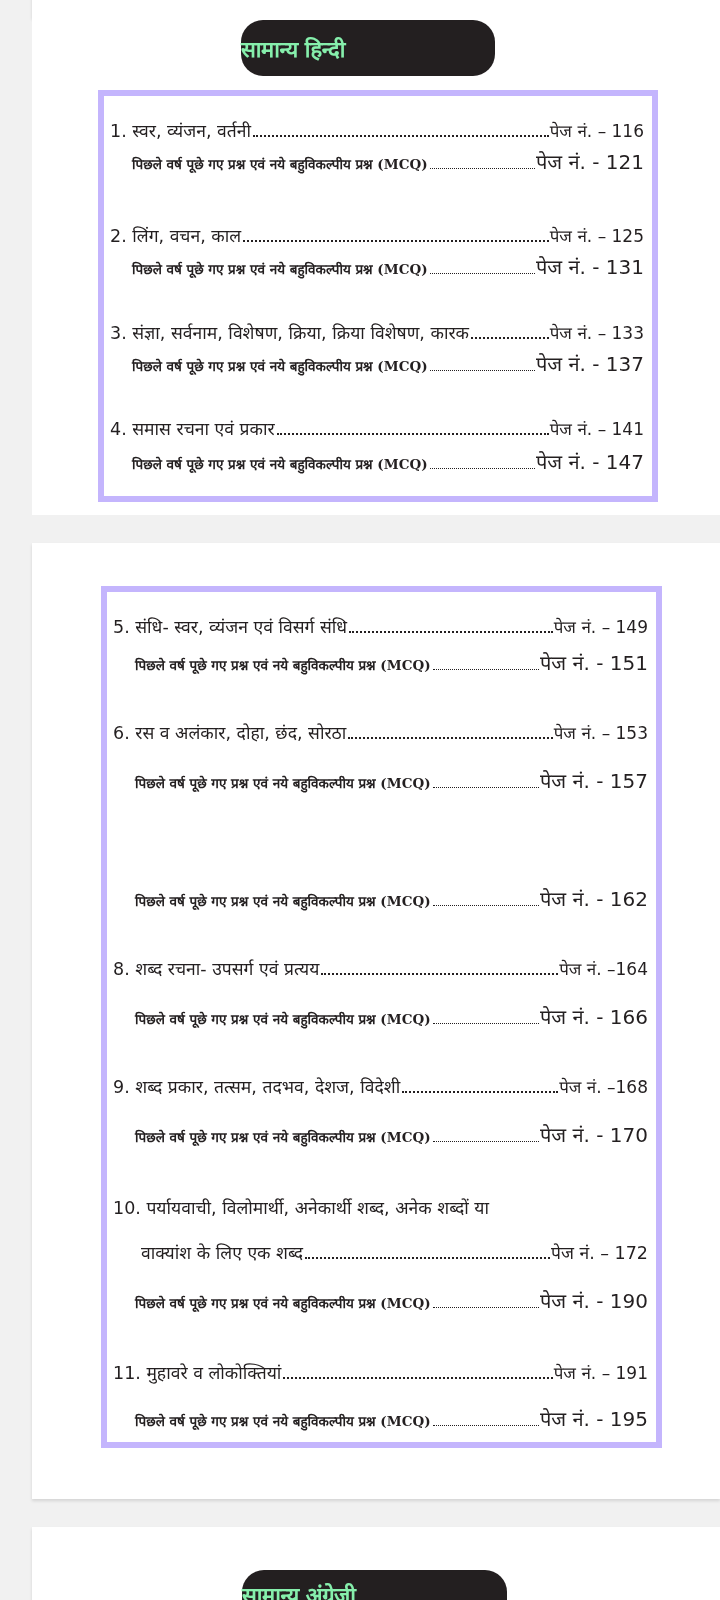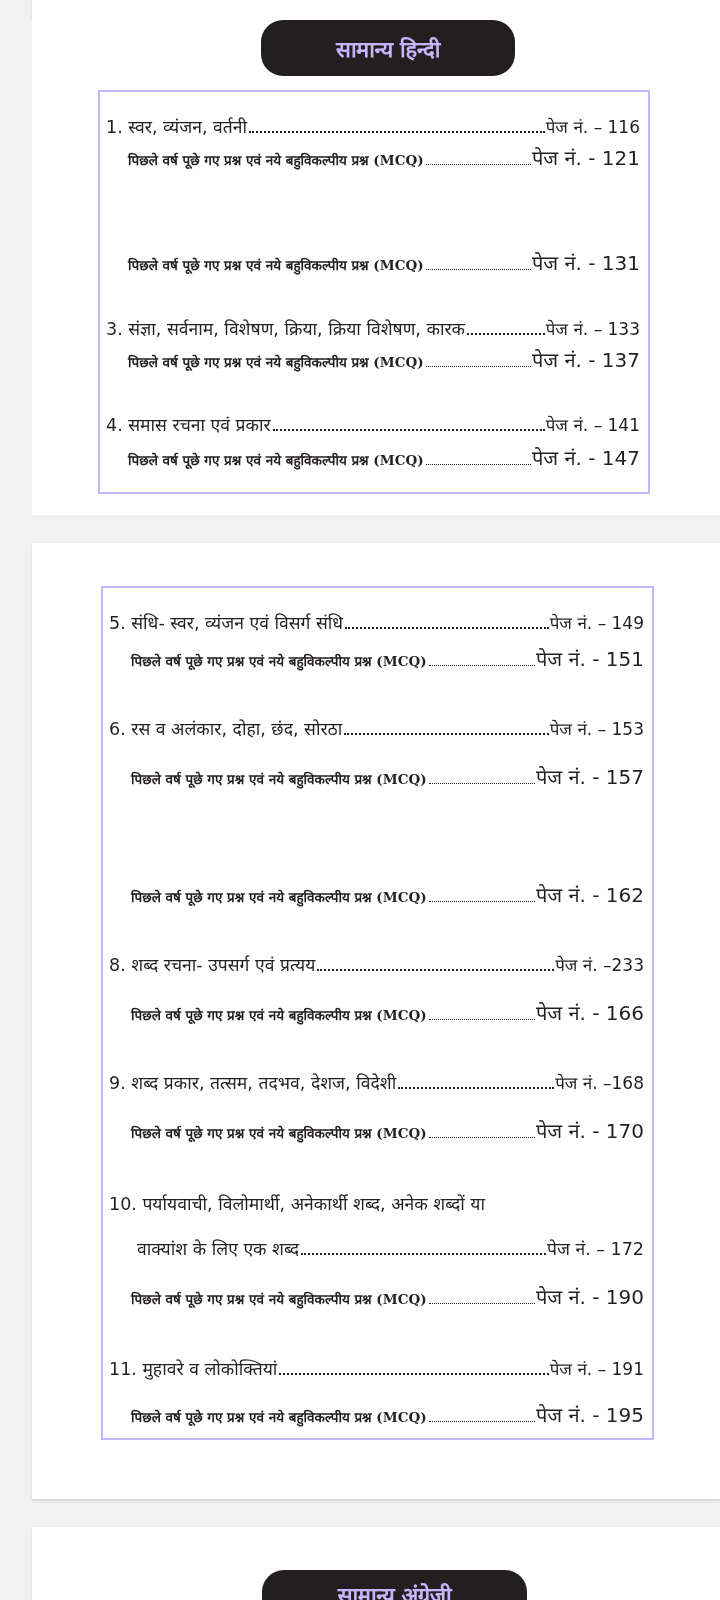--- a/index.html
+++ b/index.html
@@ -15,33 +15,32 @@
     background: #ffffff;
     box-shadow: 0 2px 3px rgba(0,0,0,0.12);
   }
   .page-prev { top: -20px; height: 38px; }
   .page-1 { top: 0px; height: 515px; box-shadow: none; }
   .page-2 { top: 543px; height: 956px; }
   .page-3 { top: 1527px; height: 200px; }
 
   .pill {
     position: absolute;
-    background: #231f20; color: #c4b5fd;
+    background: #231f20; color: #86efac;
     border-radius: 22px;
-    display: flex; align-items: center; justify-content: center;
+    display: flex; align-items: center; 
     font-size: 22px; font-weight: bold;
     letter-spacing: -0.5px;
-    margin-left: 20px;
   }
   .pill-1 { left: 209px; top: 20px; width: 254px; height: 56px; }
   .pill-3 { left: 210px; top: 43px; width: 265px; height: 60px; }
 
   .toc-box {
     position: absolute;
-    border: 2px solid #c4b5fd;
+    border: 6px solid #c4b5fd;
     background: #fff;
   }
   .toc-box-1 { left: 66px; top: 90px; width: 548px; height: 400px; }
   .toc-box-2 { left: 69px; top: 43px; width: 549px; height: 850px; }
 
   .row {
     position: absolute; left: 0; right: 0;
     display: flex; align-items: baseline;
     white-space: nowrap;
   }
@@ -77,20 +76,25 @@
       <span class="label">1. स्वर, व्यंजन, वर्तनी</span>
       <span class="dots"></span>
       <span class="page-ref">पेज नं. – 116</span>
     </div>
     <div class="row sub" style="top:52px">
       <span class="label">पिछले वर्ष पूछे गए प्रश्न एवं नये बहुविकल्पीय प्रश्न (MCQ)</span>
       <span class="dots"></span>
       <span class="page-ref">पेज नं. - 121</span>
     </div>
 
+    <div class="row main" style="top:127px">
+      <span class="label">2. लिंग, वचन, काल</span>
+      <span class="dots"></span>
+      <span class="page-ref">पेज नं. – 125</span>
+    </div>
     <div class="row sub" style="top:157px">
       <span class="label">पिछले वर्ष पूछे गए प्रश्न एवं नये बहुविकल्पीय प्रश्न (MCQ)</span>
       <span class="dots"></span>
       <span class="page-ref">पेज नं. - 131</span>
     </div>
 
     <div class="row main" style="top:224px">
       <span class="label">3. संज्ञा, सर्वनाम, विशेषण, क्रिया, क्रिया विशेषण, कारक</span>
       <span class="dots"></span>
       <span class="page-ref">पेज नं. – 133</span>
@@ -141,21 +145,21 @@
 
     <div class="row sub" style="top:293px">
       <span class="label">पिछले वर्ष पूछे गए प्रश्न एवं नये बहुविकल्पीय प्रश्न (MCQ)</span>
       <span class="dots"></span>
       <span class="page-ref">पेज नं. - 162</span>
     </div>
 
     <div class="row main" style="top:364px">
       <span class="label">8. शब्द रचना- उपसर्ग एवं प्रत्यय</span>
       <span class="dots"></span>
-      <span class="page-ref">पेज नं. –233</span>
+      <span class="page-ref">पेज नं. –164</span>
     </div>
     <div class="row sub" style="top:411px">
       <span class="label">पिछले वर्ष पूछे गए प्रश्न एवं नये बहुविकल्पीय प्रश्न (MCQ)</span>
       <span class="dots"></span>
       <span class="page-ref">पेज नं. - 166</span>
     </div>
 
     <div class="row main" style="top:482px">
       <span class="label">9. शब्द प्रकार, तत्सम, तदभव, देशज, विदेशी</span>
       <span class="dots"></span>

